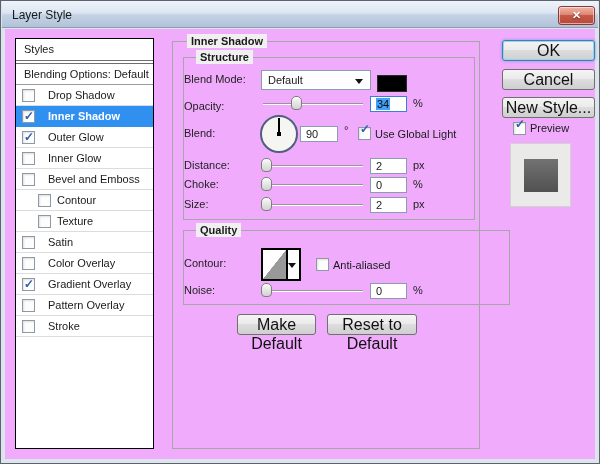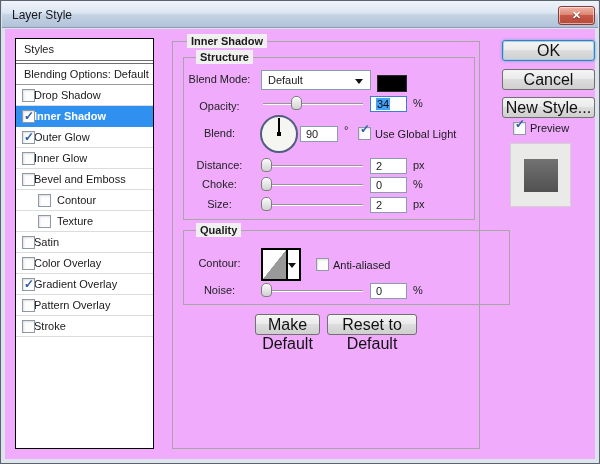--- a/index.html
+++ b/index.html
@@ -36,21 +36,21 @@
   
   .listbox {
     position:absolute; left:10px; top:9px; width:139px; height:411px;
     background:#fff; border:1px solid #000;
   }
   .row { position:relative; height:21px; line-height:20px; border-bottom:1px solid #dcdcdc; }
   .row.header, .row.blending { padding-left:8px; }
   .row.header { border-bottom:none; }
   .row.blending { border-bottom:1px solid #9a9a9a; }
   .dsep { height:4px; border-top:1px solid #6e6e6e; border-bottom:1px solid #6e6e6e; }
-  .row.item { padding-left:18px; }
+  .row.item { padding-left:32px; }
   .row.item .cb { position:absolute; left:6px; top:4px; }
   .row.item.ind { padding-left:41px; }
   .row.item.ind .cb { left:22px; }
   .row.item.sel { background:#2f90f0; color:#fff; font-weight:bold; border-bottom:1px solid #2f90f0; }
   
   .cb {
     display:inline-block; width:13px; height:13px; background:#fdfdfd;
     border:1px solid #8e99a4; box-shadow:inset 1px 1px 2px rgba(0,0,0,0.12);
     vertical-align:middle;
   }
@@ -61,21 +61,21 @@
   
   .group { position:absolute; border:1px solid #a6a6a6; }
   .legend {
     position:absolute; top:-8px; background:#f0f0f0; padding:0 4px;
     font-weight:bold; white-space:nowrap; line-height:14px;
   }
   .main-group { left:167px; top:12px; width:308px; height:408px; }
   .structure-group { left:10px; top:15px; width:292px; height:163px; }
   .quality-group { left:10px; top:188px; width:327px; height:75px; }
   
-  .flabel { position:absolute; width:71px; left:0; text-align:center; color:#222; }
+  .flabel { position:absolute; width:71px; left:0; text-align:left; color:#222; }
   .unit { position:absolute; color:#222; }
   .vbox {
     position:absolute; width:37px; height:16px; background:#fff;
     border:1px solid #8a9cad; line-height:14px; padding-left:5px; font-size:11px;
   }
   .vbox.focus { border-color:#3c7fd1; }
   .vbox .selstr { background:#45a2f5; color:#06101c; padding:0 1px; }
   .dropdown {
     position:absolute; left:77px; top:12px; width:110px; height:20px;
     background:#fff; border:1px solid #8a9cad; line-height:18px; padding-left:6px;
@@ -292,21 +292,21 @@
 
         <span class="flabel" style="top:53px;">Noise:</span>
         <div class="track" style="left:79px; top:59px;"></div>
         <div class="thumb" style="left:77px; top:52px;"></div>
         <div class="vbox" style="left:186px; top:52px;">
           <span>0</span>
         </div>
         <span class="unit" style="left:229px; top:53px;">%</span>
       </div>
 
-      <button class="btn" style="left:82px; top:272px; width:65px;">Make Default</button>
+      <button class="btn" style="left:64px; top:272px; width:79px;">Make Default</button>
       <button class="btn" style="left:154px; top:272px; width:90px;">Reset to Default</button>
     </div>
 
     <button class="btn default-btn ok-btn">OK</button>
     <button class="btn cancel-btn">Cancel</button>
     <button class="btn newstyle-btn">New Style...</button>
 
     <span class="cb checked preview-cb"></span>
     <span class="preview-label">Preview</span>
 

